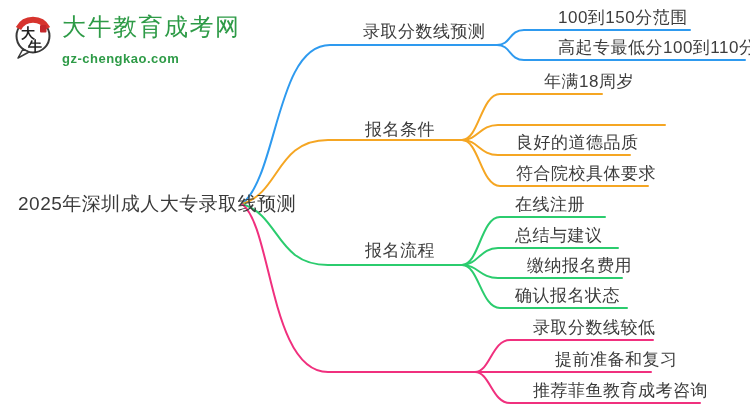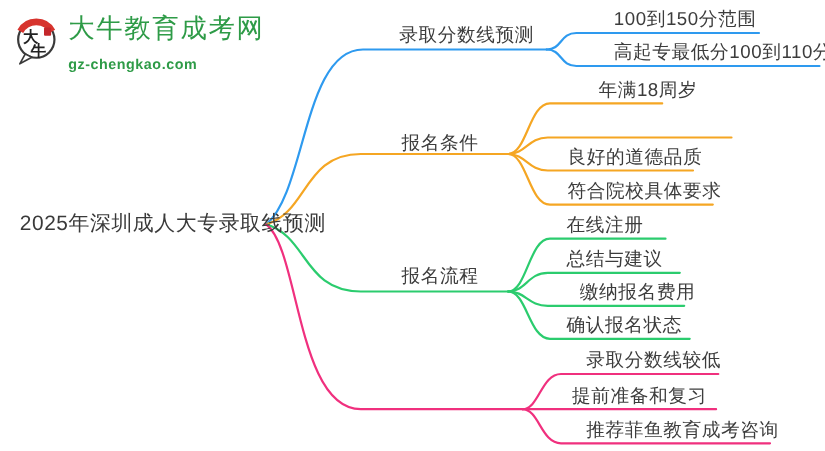--- a/index.html
+++ b/index.html
@@ -98,16 +98,16 @@
   <div class="label" style="left:516px;top:133px;">良好的道德品质</div>
   <div class="label" style="left:365px;top:241px;">报名流程</div>
 
   <div class="label" style="left:516px;top:164px;">符合院校具体要求</div>
   <div class="label" style="left:515px;top:195px;">在线注册</div>
   <div class="label" style="left:515px;top:226px;">总结与建议</div>
   <div class="label" style="left:515px;top:256px;margin-left:12px;">缴纳报名费用</div>
   <div class="label" style="left:515px;top:286px;">确认报名状态</div>
 
   <div class="label" style="left:533px;top:318px;">录取分数线较低</div>
-  <div class="label" style="left:520px;top:350px;">提前准备和复习</div>
+  <div class="label" style="left:555px;top:350px;">提前准备和复习</div>
   <div class="label" style="left:533px;top:381px;">推荐菲鱼教育成考咨询</div>
 
 </div>
 
 </body></html>

